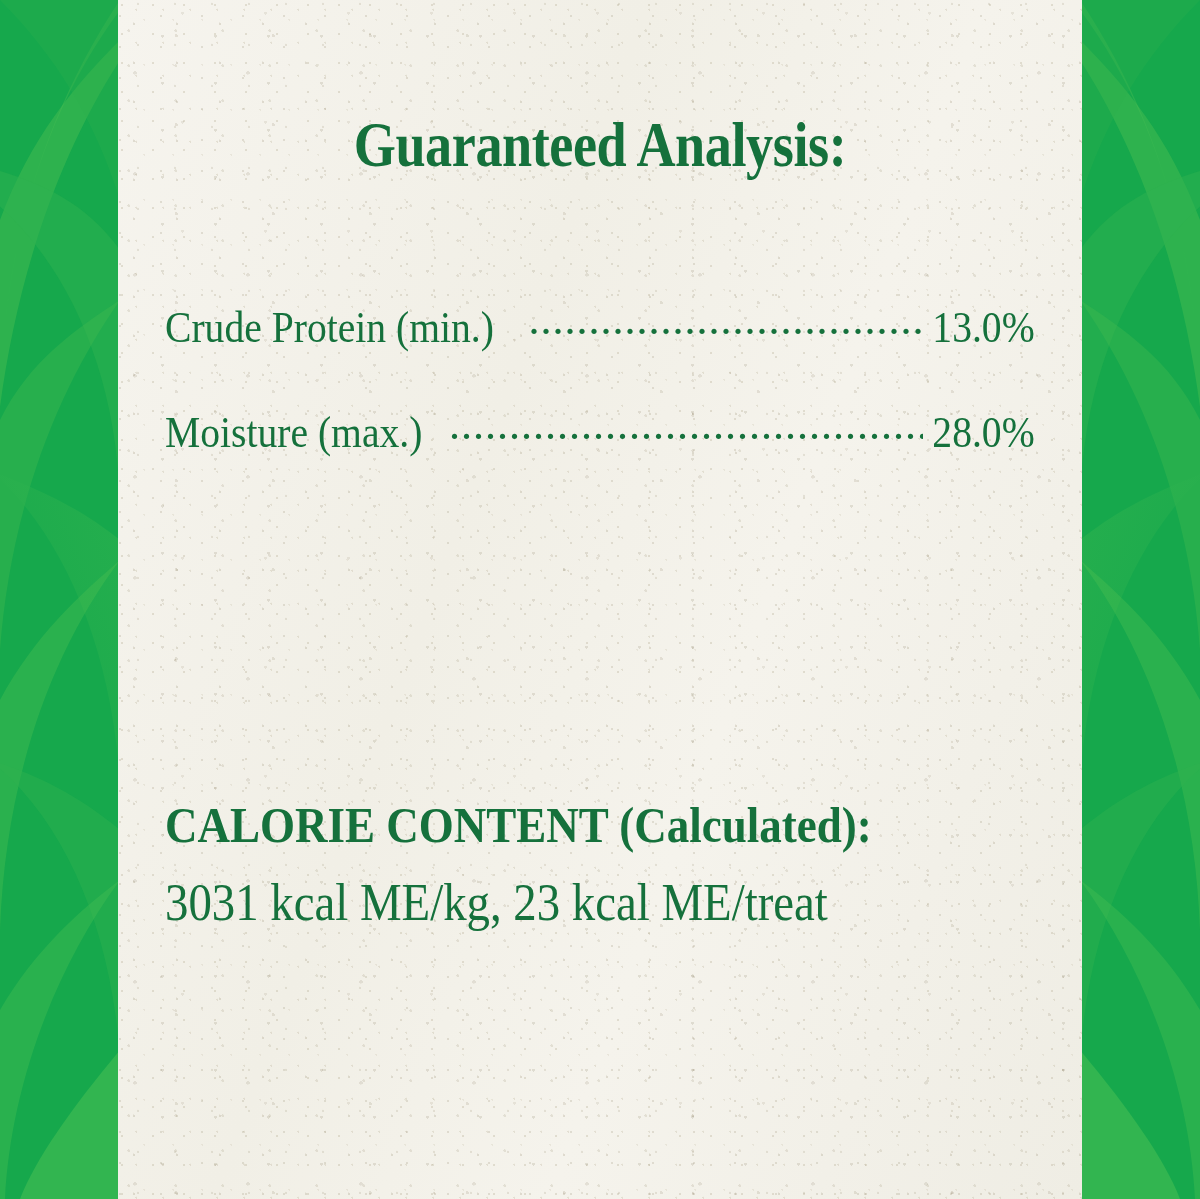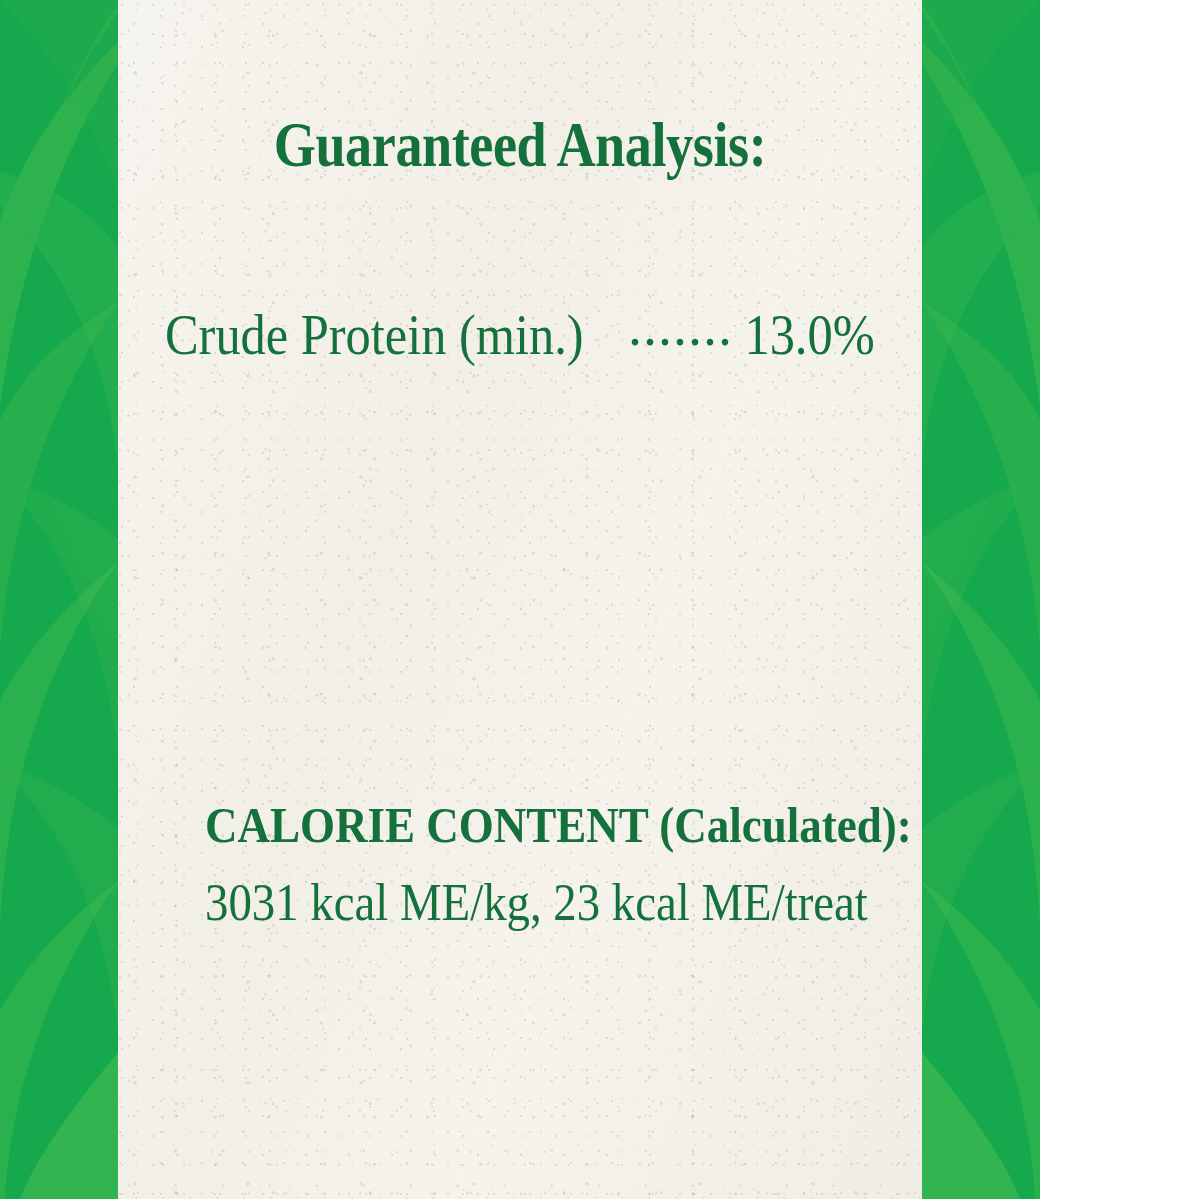--- a/index.html
+++ b/index.html
@@ -4,21 +4,21 @@
 <title>Guaranteed Analysis Panel</title>
 <style>
   html, body {
     margin: 0;
     padding: 0;
     background: #ffffff;
   }
 
   .panel {
     position: relative;
-    width: 1040px;
+    width: 1200px;
     height: 1199px;
     overflow: hidden;
     font-family: "Liberation Serif", "DejaVu Serif", serif;
     background: #f4f2ea;
   }
 
   
   .side-band {
     position: absolute;
     top: 0;
@@ -105,21 +105,21 @@
     position: absolute;
     top: 298px;
     left: 47px;
     right: 47px;
   }
 
   .analysis-row {
     display: flex;
     align-items: baseline;
     color: #15713c;
-    font-size: 56px;
+    font-size: 44px;
     line-height: 1;
     height: 105px;
     white-space: nowrap;
   }
 
   .row-label,
   .row-value {
     flex: 0 0 auto;
     transform: scaleX(0.90);
     transform-origin: left bottom;
@@ -140,21 +140,20 @@
     bottom: 0;
     letter-spacing: 1px;
     color: #15713c;
   }
 
   .calorie-block {
     position: absolute;
     top: 800px;
     left: 47px;
     right: 47px;
-    margin-left: 40px;
   }
 
   .calorie-heading {
     color: #15713c;
     font-weight: bold;
     font-size: 50px;
     line-height: 1;
     white-space: nowrap;
     transform: scaleX(0.90);
     transform-origin: left center;
@@ -236,20 +235,25 @@
     <div class="analysis-list">
 
       <div class="analysis-row">
         <span class="row-label">Crude Protein (min.)</span>
         <span class="row-leader"></span>
         <span class="row-value">13.0%</span>
       </div>
 
 
 
+      <div class="analysis-row">
+        <span class="row-label">Moisture (max.)</span>
+        <span class="row-leader"></span>
+        <span class="row-value">28.0%</span>
+      </div>
 
     </div>
 
     <div class="calorie-block">
       <div class="calorie-heading">CALORIE CONTENT (Calculated):</div>
       <div class="calorie-value">3031 kcal ME/kg, 23 kcal ME/treat</div>
     </div>
 
   </div>
 </div>

